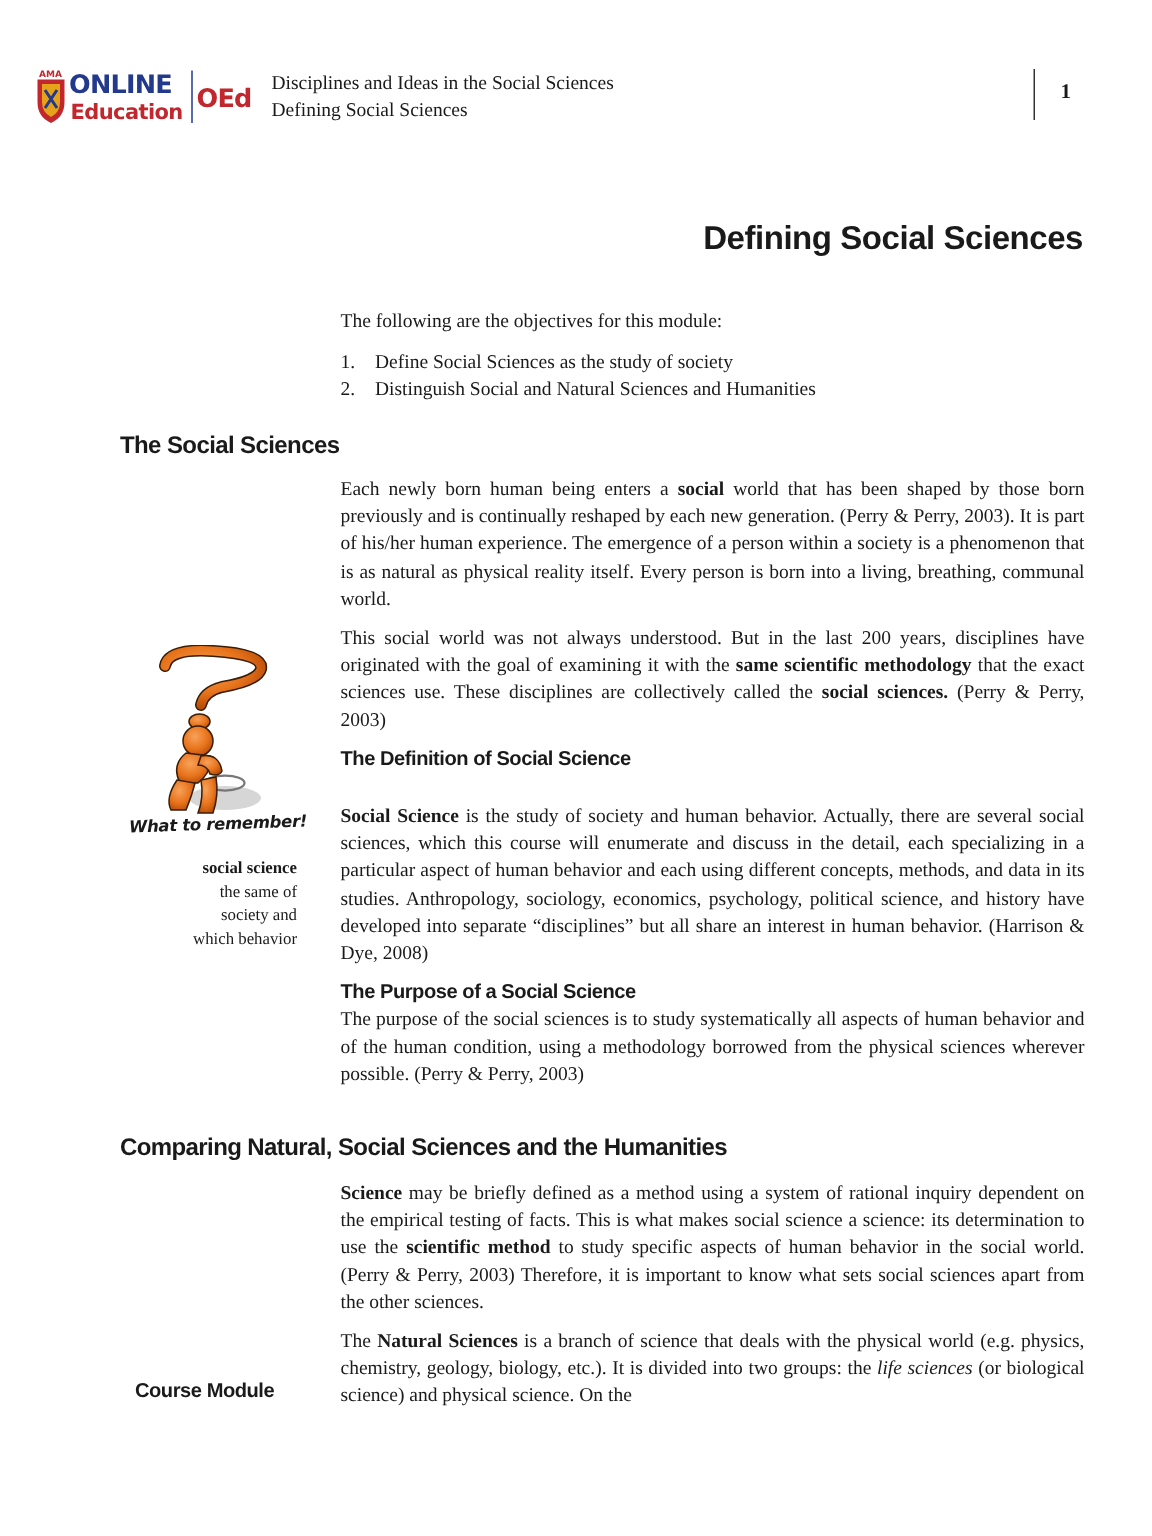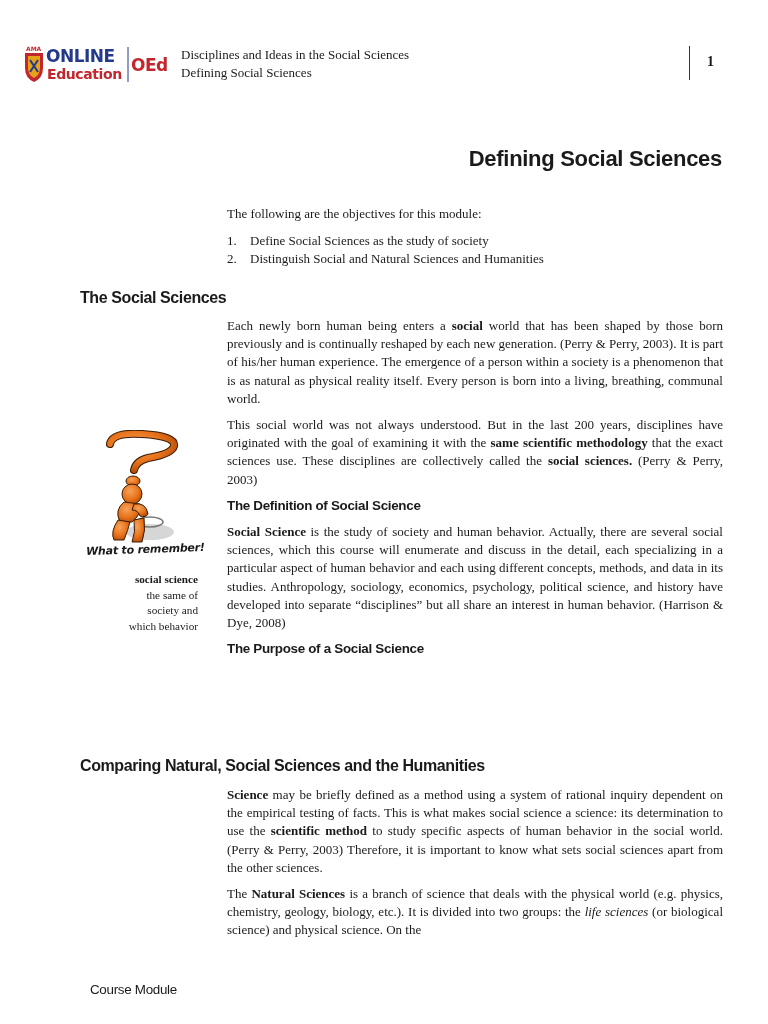--- a/index.html
+++ b/index.html
@@ -22,21 +22,21 @@
   .sec-heading { position: absolute; left: 80px; font-size: 16px; font-weight: bold; font-family: "Liberation Sans", sans-serif; letter-spacing: -0.4px; }
 
   .objectives ol { list-style: none; }
   .objectives li { display: flex; }
   .objectives li .num { width: 23px; }
 
   .figure { position: absolute; left: 84px; top: 430px; width: 130px; }
   .remember { position: absolute; left: 86px; top: 543px; font-family: "DejaVu Sans", sans-serif; font-size: 11px; font-weight: bold; font-style: italic; letter-spacing: -0.2px; transform: rotate(-2deg); }
   .side-note { position: absolute; left: 90px; top: 572px; width: 108px; text-align: right; font-size: 11.2px; line-height: 15.5px; }
 
-  .footer { position: absolute; left: 90px; top: 982px; font-size: 13.4px; font-weight: normal; font-family: "Liberation Sans", sans-serif; letter-spacing: -0.3px; }
+  .footer { position: absolute; left: 90px; top: 919px; font-size: 13.4px; font-weight: bold; font-family: "Liberation Sans", sans-serif; letter-spacing: -0.3px; }
 </style>
 </head>
 <body>
 
 <div class="header">
   <div class="logo">
     <svg width="150" height="40" viewBox="0 0 150 40">
 
       <text x="2" y="7" font-size="6" font-weight="bold" fill="#c1272d" font-family="DejaVu Sans, sans-serif">AMA</text>
       <path d="M1 9 L19 9 L19 24 Q19 34 10 38 Q1 34 1 24 Z" fill="#c1272d"></path>
@@ -71,23 +71,24 @@
       <span>Distinguish Social and Natural Sciences and Humanities</span>
     </li>
   </ol>
 </div>
 
 <div class="sec-heading" style="top: 289px;">The Social Sciences</div>
 
 <div class="body-col" style="top: 317px;">
   <p><span>Each newly born human being enters a </span><b>social</b><span> world that has been shaped by those born previously and is continually reshaped by each new generation. (Perry &amp; Perry, 2003). It is part of his/her human experience. The emergence of a person within a society is a phenomenon that is as natural as physical reality itself. Every person is born into a living, breathing, communal world.</span></p>
   <p><span>This social world was not always understood. But in the last 200 years, disciplines have originated with the goal of examining it with the </span><b>same scientific methodology</b><span> that the exact sciences use. These disciplines are collectively called the </span><b>social sciences.</b><span> (Perry &amp; Perry, 2003)</span></p>
-  <div class="sub-heading" style="margin-top:2px; margin-bottom:8px;">The Definition of Social Science</div>
+  <div class="sub-heading" style="margin-top:2px; margin-bottom:20px;">The Definition of Social Science</div>
   <p><b>Social Science</b><span> is the study of society and human behavior. Actually, there are several social sciences, which this course will enumerate and discuss in the detail, each specializing in a particular aspect of human behavior and each using different concepts, methods, and data in its studies. Anthropology, sociology, economics, psychology, political science, and history have developed into separate “disciplines” but all share an interest in human behavior. (Harrison &amp; Dye, 2008)</span></p>
   <div class="sub-heading" style="margin-top:3px; margin-bottom:0;">The Purpose of a Social Science</div>
+  <p>The purpose of the social sciences is to study systematically all aspects of human behavior and of the human condition, using a methodology borrowed from the physical sciences wherever possible. (Perry &amp; Perry, 2003)</p>
 </div>
 
 <div class="figure">
   <svg width="130" height="115" viewBox="0 0 130 115">
     <defs>
       <radialGradient id="og" cx="40%" cy="35%" r="70%">
         <stop offset="0%" stop-color="#f7a25a"></stop>
         <stop offset="60%" stop-color="#e8741c"></stop>
         <stop offset="100%" stop-color="#b94d08"></stop>
       </radialGradient>

